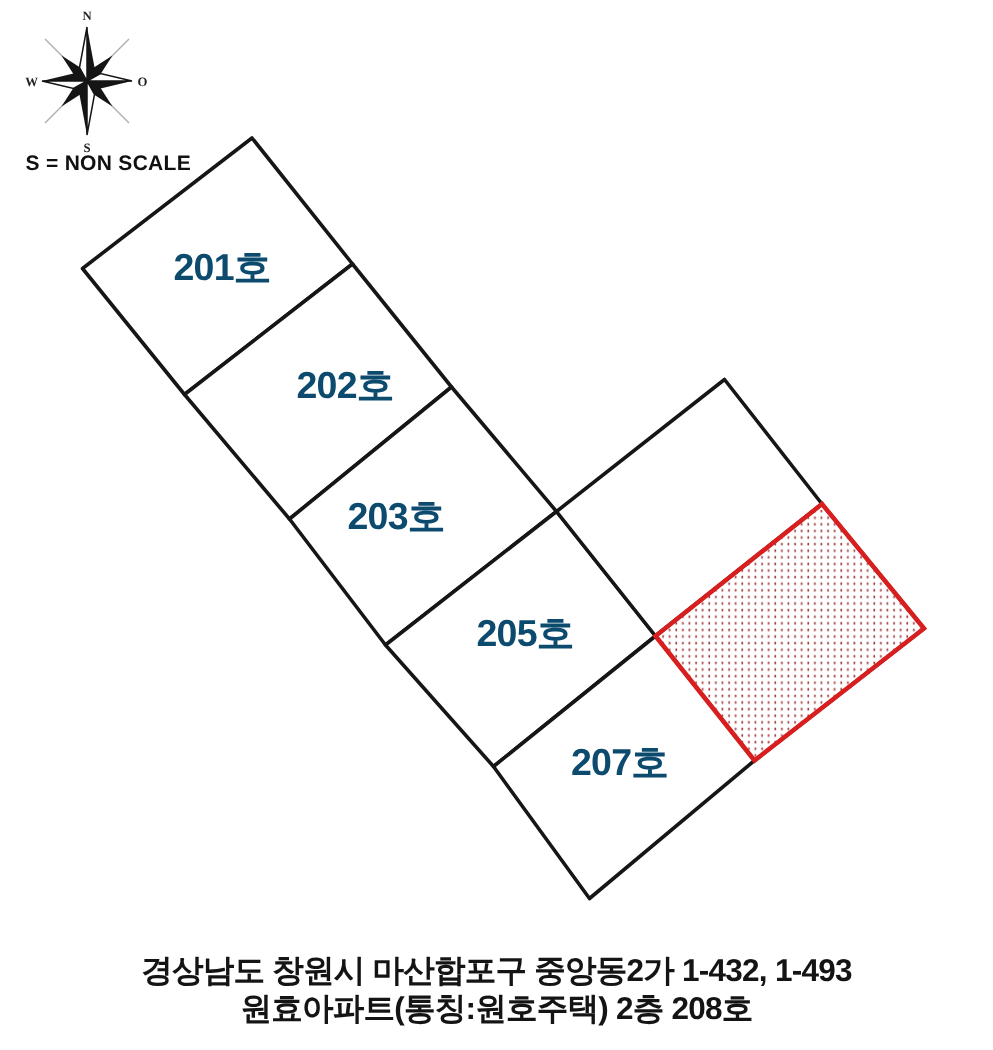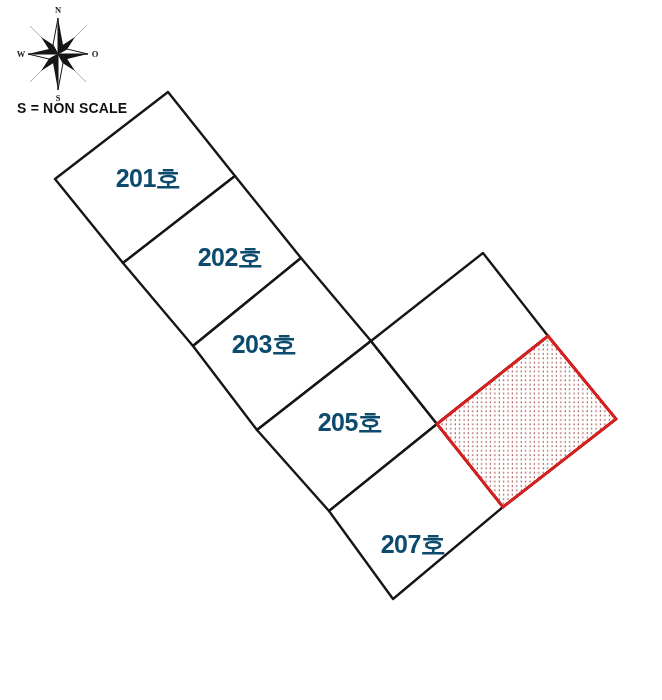--- a/index.html
+++ b/index.html
@@ -88,16 +88,20 @@
     <text class="compass-letter" x="-37" y="3" text-anchor="middle">W</text>
     <text class="compass-letter" x="37" y="3" text-anchor="middle">O</text>
   </svg>
 
   <div class="scale-note">S = NON SCALE</div>
 
   <div class="unit-label" style="left:148px;top:178px">201호</div>
   <div class="unit-label" style="left:230px;top:257px">202호</div>
   <div class="unit-label" style="left:264px;top:344px">203호</div>
   <div class="unit-label" style="left:350px;top:422px">205호</div>
-  <div class="unit-label" style="left:413px;top:544px">207호</div>
+  <div class="unit-label" style="left:413px;top:508px">207호</div>
 
+  <div class="footer">
+    <div>경상남도 창원시 마산합포구 중앙동2가 1-432, 1-493</div>
+    <div>원효아파트(통칭:원호주택) 2층 208호</div>
+  </div>
 
 </div>
 
 </body></html>

